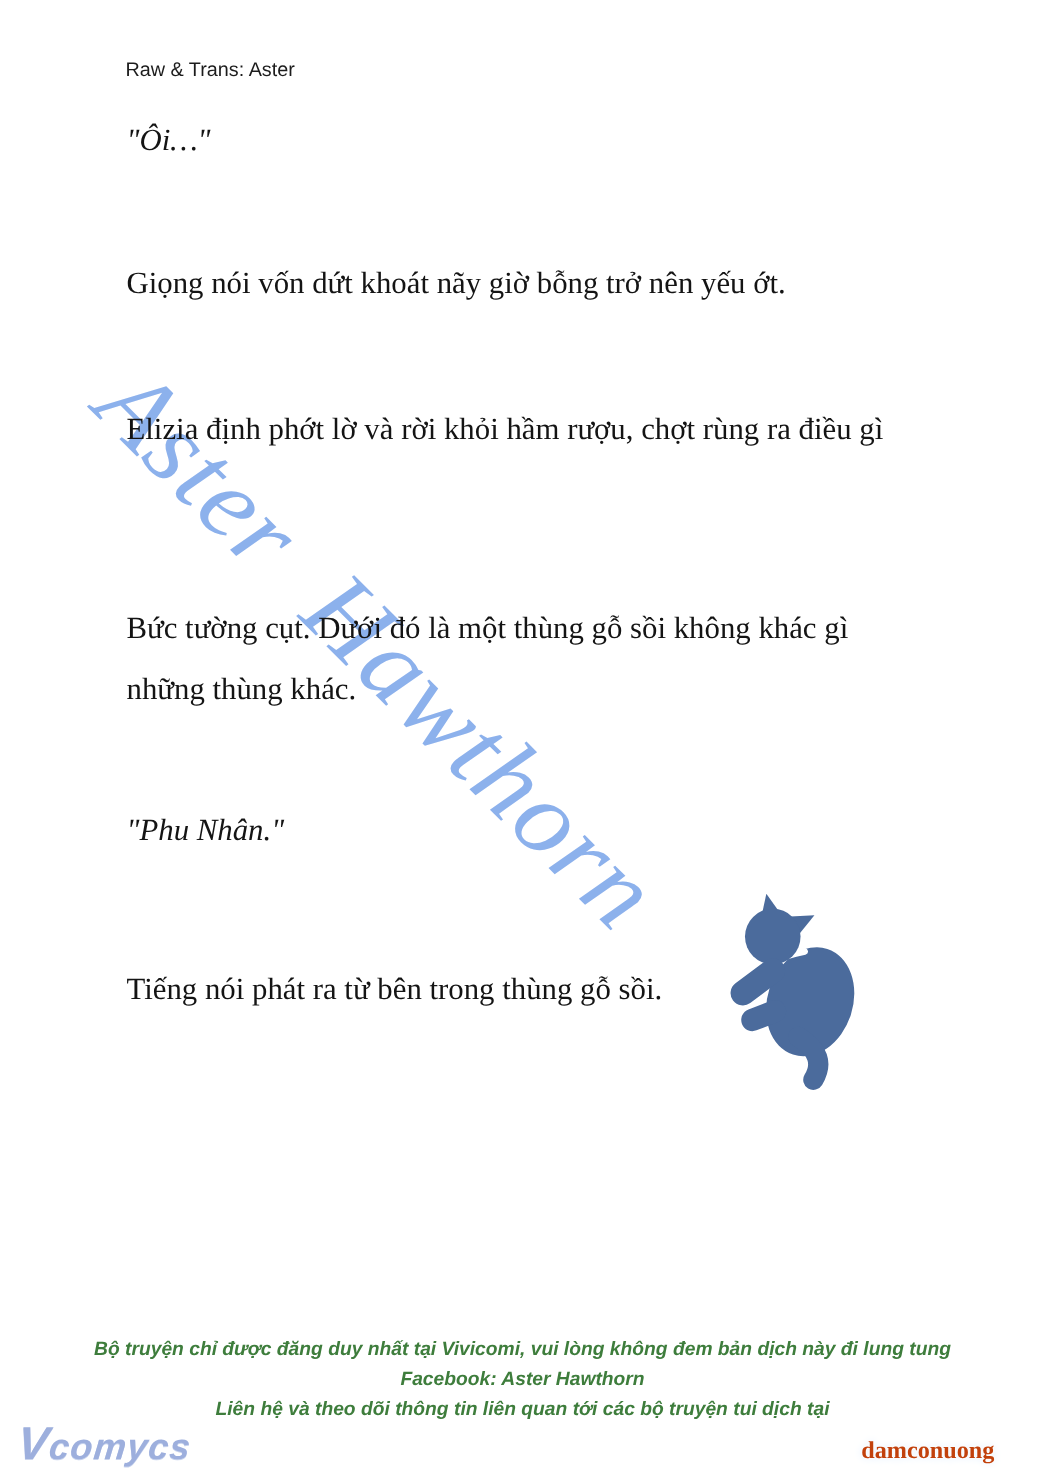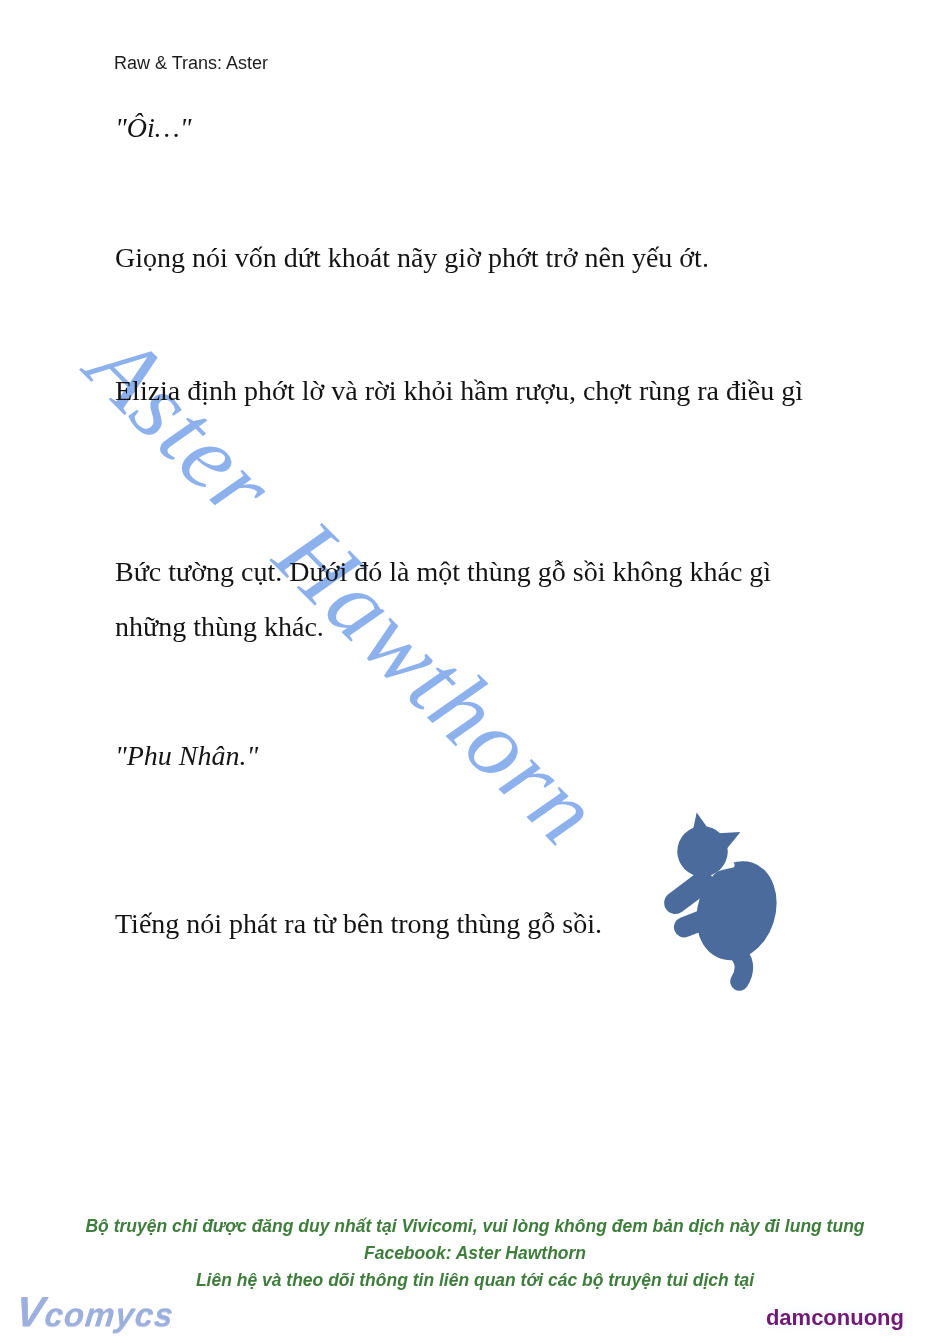--- a/index.html
+++ b/index.html
@@ -56,59 +56,59 @@
     font-size:33px;line-height:40px;
     letter-spacing:1px;
     color:#9dafdd;
     text-shadow:0 1px 0 #c9d4ee;
     transform:skewX(-6deg);
     z-index:3;
   }
   .logo::first-letter{font-size:42px;}
   .corner-wm{
     position:absolute;right:18px;top:1305px;
-    font-family:Liberation Sans, sans-serif;
+    font-family:Liberation Serif, serif;
     font-weight:bold;
     font-size:22px;line-height:26px;
-    color:#701a75;
+    color:#c2410c;
     text-shadow:0 0 2px #ffffff,0 0 5px #ffffff,0 0 8px #d9e8fa;
     z-index:3;
   }
 </style>
 </head>
 <body>
 
 <div class="page">
 
   <div class="credit">Raw &amp; Trans: Aster</div>
 
   <div class="wm">Aster Hawthorn</div>
 
   <div class="para italic" style="top:100px">
     <div class="line">"Ôi…"</div>
   </div>
 
   <div class="para" style="top:230px">
-    <div class="line">Giọng nói vốn dứt khoát nãy giờ phớt trở nên yếu ớt.</div>
+    <div class="line">Giọng nói vốn dứt khoát nãy giờ bỗng trở nên yếu ớt.</div>
   </div>
 
   <div class="para" style="top:363px">
     <div class="line">Elizia định phớt lờ và rời khỏi hầm rượu, chợt rùng ra điều gì</div>
   </div>
 
   <div class="para" style="top:544px">
     <div class="line">Bức tường cụt. Dưới đó là một thùng gỗ sồi không khác gì</div>
     <div class="line">những thùng khác.</div>
   </div>
 
   <div class="para italic" style="top:728px">
     <div class="line">"Phu Nhân."</div>
   </div>
 
-  <div class="para" style="top:896px">
+  <div class="para" style="top:872px">
     <div class="line">Tiếng nói phát ra từ bên trong thùng gỗ sồi.</div>
   </div>
 
   <div class="para" style="top:990px">
   </div>
 
   <svg class="cat" viewBox="0 0 140 190" xmlns="http://www.w3.org/2000/svg" aria-hidden="true">
 
     <ellipse cx="87" cy="107" rx="40" ry="52" transform="rotate(18 87 107)" fill="#4b6b9c"></ellipse>
 

